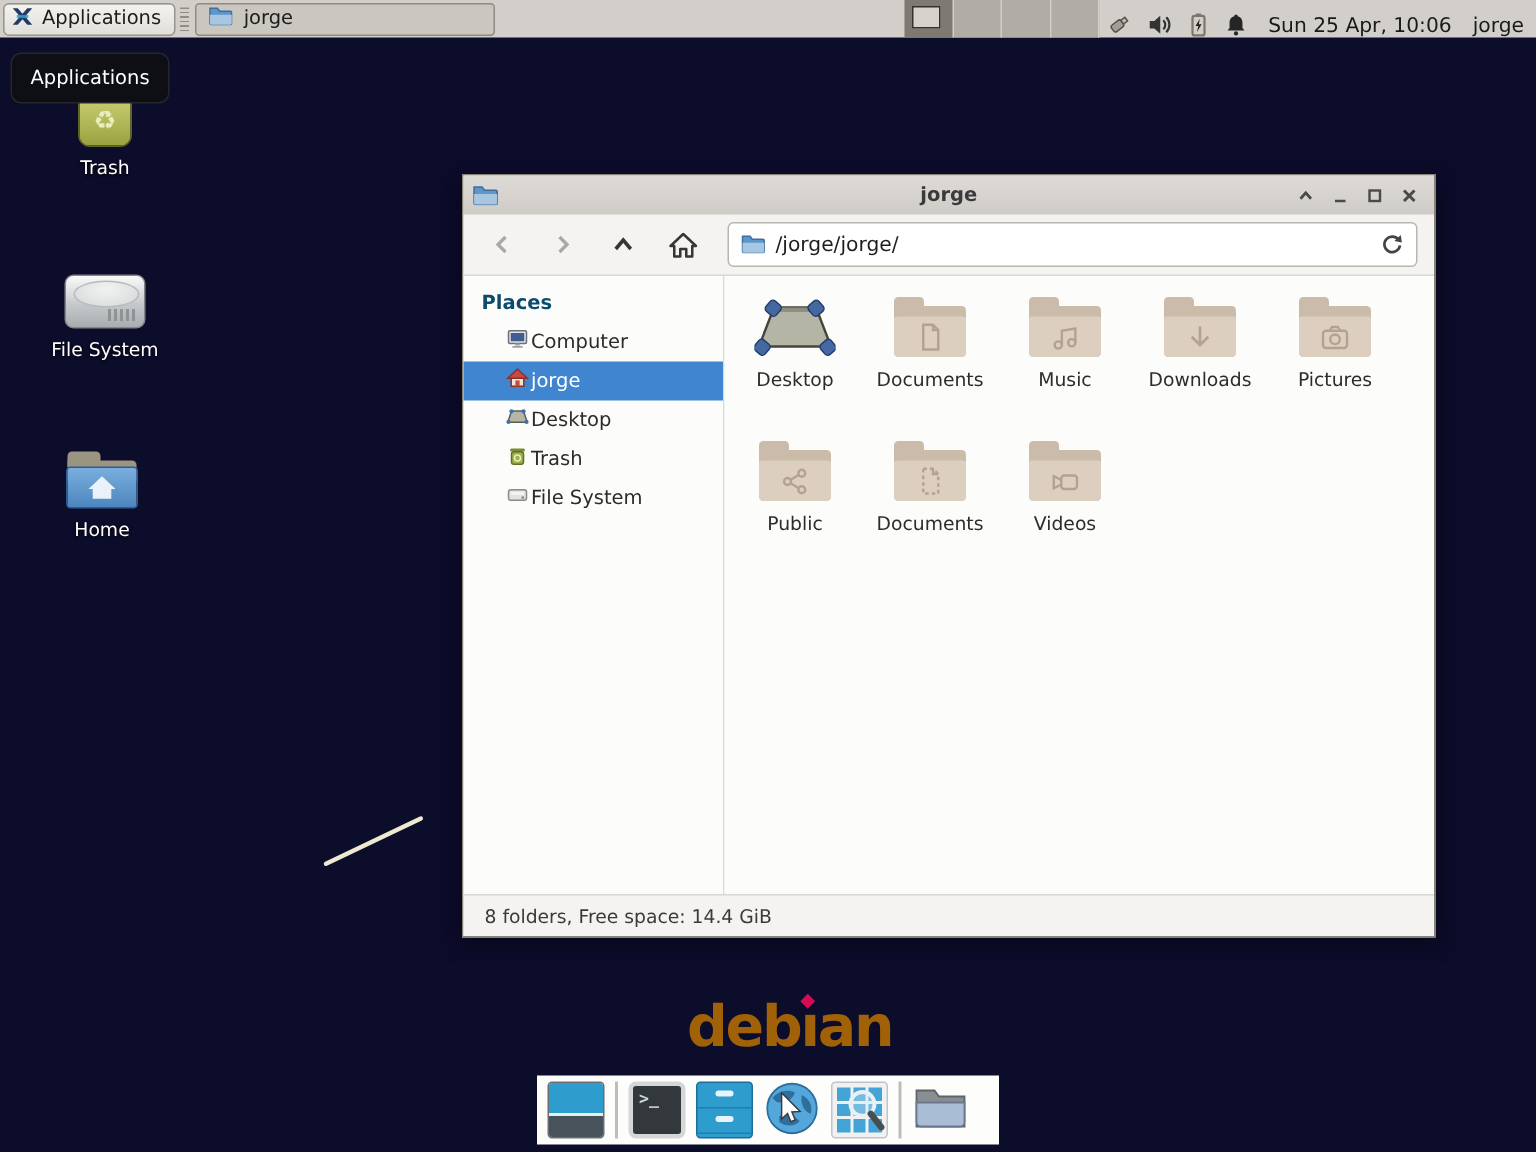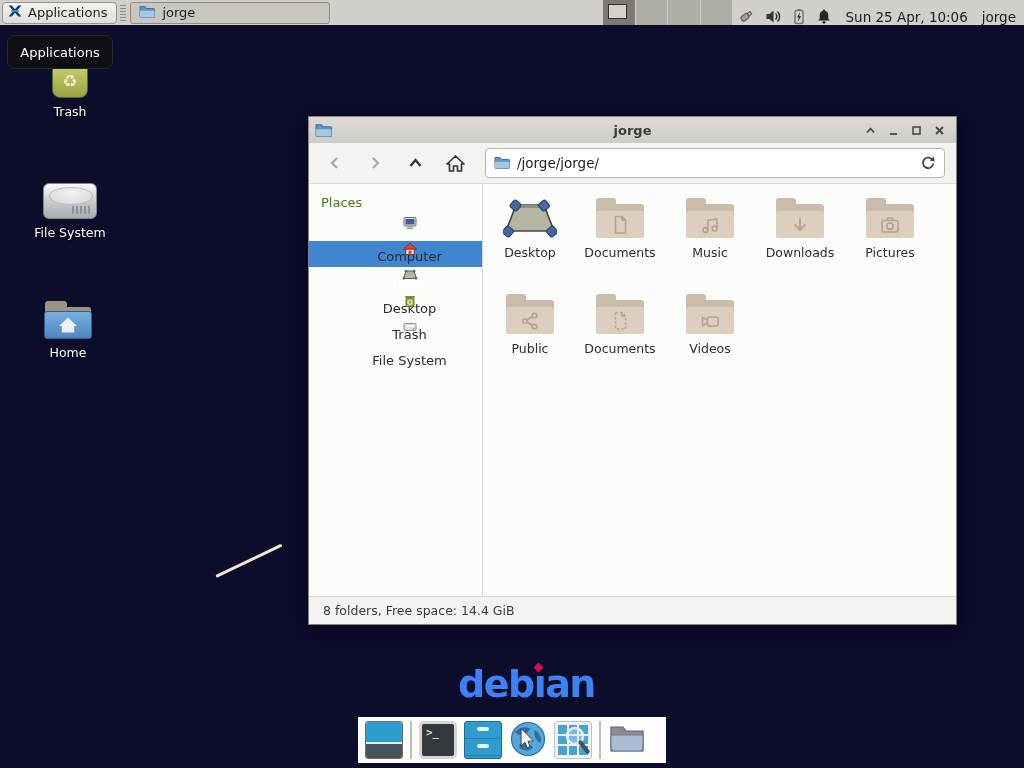--- a/index.html
+++ b/index.html
@@ -35,21 +35,21 @@
   .drive-big::before { content:""; position:absolute; left:5px; top:3px; width:42px; height:16px; background:radial-gradient(ellipse at 50% 30%, #f2f2f2, #d5d7d8); border:1px solid #b8bbbd; border-radius:50%; }
   .drive-big::after { content:""; position:absolute; right:6px; bottom:4px; width:18px; height:8px; background:repeating-linear-gradient(90deg,#8f9396 0 2px, transparent 2px 4px); }
   
   .homef { position:relative; width:48px; height:38px; }
   .homef .hback { position:absolute; left:1px; top:0; width:22px; height:10px; background:#9b9480; border-radius:3px 3px 0 0; }
   .homef .hback2 { position:absolute; left:1px; top:6px; width:46px; height:14px; background:#9b9480; border-radius:0 3px 0 0; }
   .homef .hfront { position:absolute; left:0; top:10px; width:48px; height:28px; background:linear-gradient(180deg,#79aede,#4d86bf); border:1px solid #2e5d92; border-radius:3px; display:flex; align-items:center; justify-content:center; }
 
   
   .swoosh { position:absolute; left:216px; top:575px; width:73px; height:3px; background:#eeeacf; border-radius:2px; transform:rotate(-25.5deg); transform-origin:0 50%; }
-  .debian-logo { position:absolute; left:458px; top:662px; color:#3b82f6; font-size:38px; font-weight:bold; letter-spacing:-1.5px; z-index:2; }
+  .debian-logo { position:absolute; left:458px; top:662px; color:#a16207; font-size:38px; font-weight:bold; letter-spacing:-1.5px; z-index:2; }
   .logo-i { position:relative; display:inline-block; }
   .logo-i::before { content:""; position:absolute; left:1px; top:2px; width:7px; height:7px; background:#d70a53; transform:rotate(45deg); }
 
   
   .dock { position:absolute; left:358px; top:717px; width:308px; height:46px; background:#fdfdfc; display:flex; align-items:center; gap:7px; padding:0 7px; z-index:10; }
   .dock-sep { width:2px; height:38px; background:#bdbdbd; }
   .dk { width:38px; height:38px; position:relative; flex:0 0 auto; }
   .dk-showdesk { border-radius:3px; overflow:hidden; border:1px solid #6a6f73; }
   .dk-showdesk .sd-top { height:22px; background:#2e9ccc; border-bottom:2px solid #e8eef0; }
   .dk-showdesk .sd-bot { height:14px; background:#47525a; }
@@ -72,22 +72,22 @@
   .menubar { height:25px; background:#f4f3f1; border-bottom:1px solid #dad8d4; display:flex; align-items:center; padding-left:6px; flex:0 0 auto; }
   .menu-item { display:inline-block; padding:3px 9px; font-size:13px; color:#2b2b2b; }
   .menu-item::first-letter { text-decoration:underline; }
   .toolbar { height:41px; background:#f4f3f1; border-bottom:1px solid #dad8d4; display:flex; align-items:center; padding-left:12px; flex:0 0 auto; }
   .nav-btn { width:28px; height:28px; display:flex; align-items:center; justify-content:center; margin-right:12px; border-radius:3px; }
   .path-field { flex:1; height:30px; margin:0 11px 0 4px; background:#fff; border:1px solid #b9b6b0; border-radius:4px; display:flex; align-items:center; gap:7px; padding:0 8px; }
   .path-text { font-size:13.5px; color:#1e1e1e; }
   .reload { margin-left:auto; display:flex; }
   .win-body { flex:1; display:flex; min-height:0; }
   .sidebar { width:174px; background:#fcfcfb; border-right:1px solid #dcdad6; padding-top:6px; }
-  .sb-header { font-size:13px; font-weight:normal; color:#4d7c0f; padding:5px 0 5px 12px; }
-  .sb-item { height:26px; display:flex; align-items:center; gap:15px; padding-left:28px; font-size:13px; color:#2b2b2b;flex-direction:column; }
+  .sb-header { font-size:13px; font-weight:bold; color:#0c4a6e; padding:5px 0 5px 12px; }
+  .sb-item { height:26px; display:flex; align-items:center; gap:1px; padding-left:28px; font-size:13px; color:#2b2b2b; }
   .sb-item.selected { background:#3f85cf; color:#fff; }
   .main { flex:1; background:#fcfcfb; display:flex; flex-wrap:wrap; align-content:flex-start; padding:12px 0 0 2px; }
   .fitem { width:90px; height:96px; display:flex; flex-direction:column; align-items:center; }
   .flabel { margin-top:7px; font-size:12.5px; color:#2c2c2c; }
   .statusbar { height:28px; background:#f4f3f1; border-top:1px solid #d9d7d3; font-size:12.5px; color:#3a3a3a; display:flex; align-items:center; padding-left:14px; flex:0 0 auto; }
 
   
   .bfolder { position:relative; width:48px; height:40px; margin-top:2px; }
   .bfolder .tab { position:absolute; left:0; top:0; width:20px; height:11px; background:#cbbcaa; border-radius:3px 3px 0 0; }
   .bfolder .bback { position:absolute; left:0; top:6px; width:48px; height:34px; background:#cbbcaa; border-radius:0 3px 3px 3px; }

